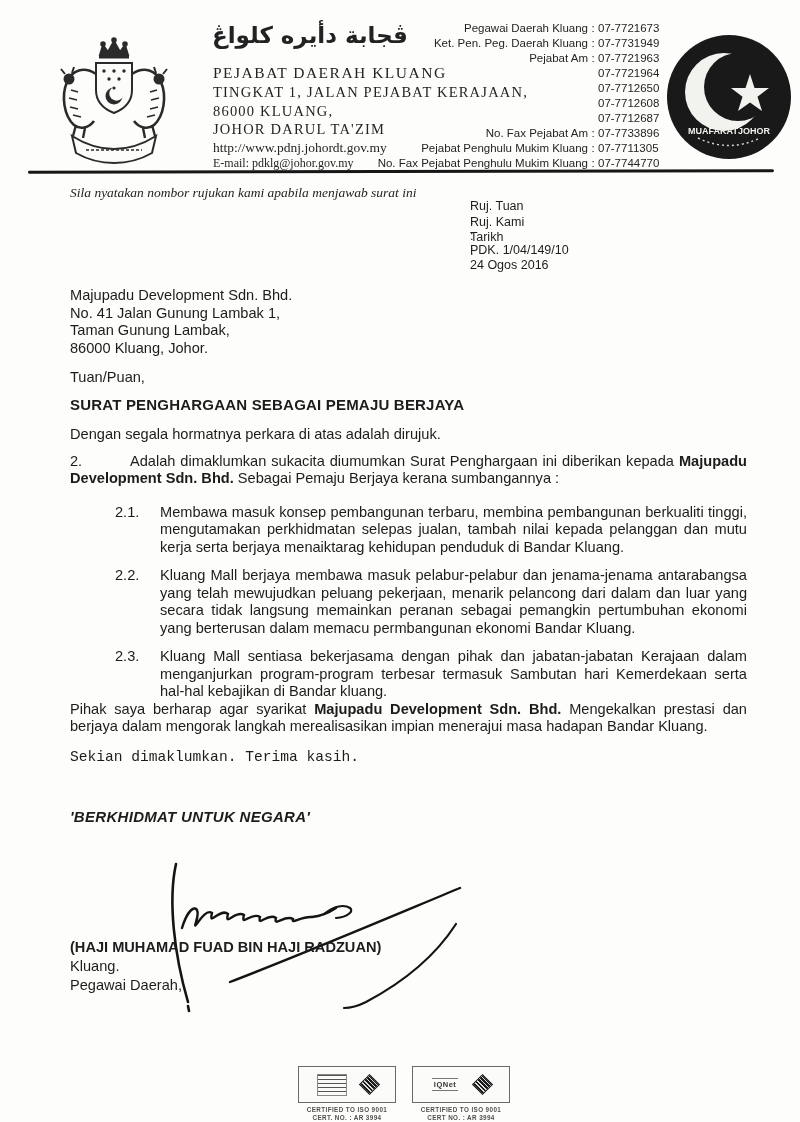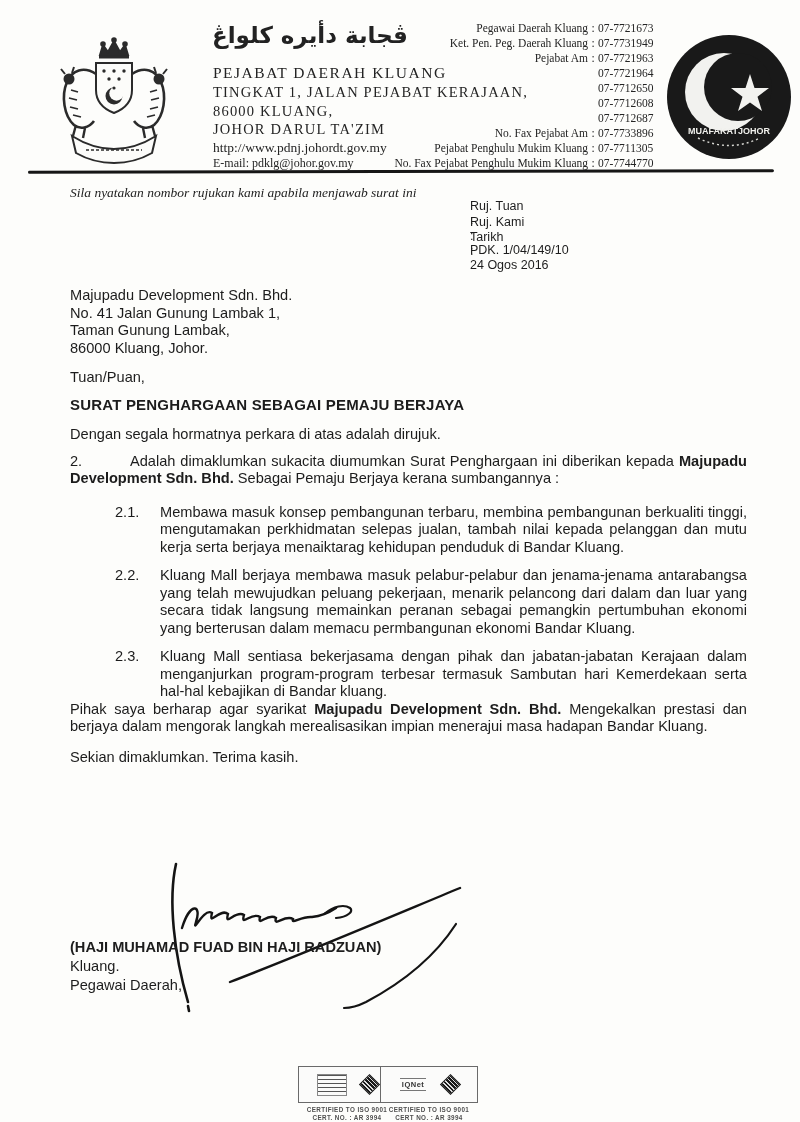--- a/index.html
+++ b/index.html
@@ -21,21 +21,21 @@
     font-family:"Liberation Serif", serif; font-size:15.5px; letter-spacing:1.5px; color:#232323;
   }
   .addr { position:absolute; left:213px; font-family:"Liberation Serif", serif;
           font-size:14.5px; letter-spacing:1.2px; color:#242424; }
   .addr1 { top:84px; } .addr2 { top:103px; } .addr3 { top:121px; }
   .website { position:absolute; left:213px; top:140px; font-family:"Liberation Serif", serif;
              font-size:13.5px; color:#242424; }
   .email { position:absolute; left:213px; top:156px; font-family:"Liberation Serif", serif;
            font-size:12px; color:#242424; }
   .contacts { position:absolute; left:370px; top:22px; width:292px; }
-  .c-row { display:flex; height:15px; font-family:Liberation Serif, serif;
+  .c-row { display:flex; height:15px; font-family:Liberation Sans, sans-serif;
            font-size:11.5px; color:#242424; align-items:flex-start; }
   .c-label { flex:1; text-align:right; white-space:nowrap; }
   .c-sep { width:10px; text-align:center; }
   .c-val { width:64px; text-align:left; white-space:nowrap; }
   .seal { position:absolute; left:664px; top:32px; width:130px; height:130px; }
   .divider { position:absolute; left:28px; top:170px; width:746px; height:3px;
              background:#161616; transform:rotate(-0.12deg); border-radius:2px; }
   
   .ref-note { position:absolute; left:70px; top:185px;
               font-family:"Liberation Serif", serif; font-style:italic;
@@ -52,30 +52,30 @@
   .salutation { margin-top:12px; }
   .subject { margin-top:9px; font-weight:bold; font-size:15px; letter-spacing:0.2px; }
   .p1 { margin-top:13px; }
   .p-num { margin-top:9px; text-align:justify; }
   .num2 { display:inline-block; width:60px; }
   .items { margin-top:16px; }
   .item { margin-left:45px; padding-left:45px; text-indent:-45px; text-align:justify; }
   .item + .item { margin-top:11px; }
   .item .inum { display:inline-block; width:45px; text-indent:0; }
   .p3 { text-align:justify; }
-  .closing { margin-top:13px; }
+  .closing { margin-top:13px;font-family:Liberation Mono, monospace; }
   .motto { margin-top:42px; font-weight:bold; font-style:italic; font-size:15px; letter-spacing:0.3px; }
   b.co { font-weight:bold; }
   
   .sig-svg { position:absolute; left:138px; top:862px; width:348px; height:152px; }
   .sig-block { position:absolute; left:70px; top:938px; line-height:19px; font-size:14.6px; }
   .sig-name { font-weight:bold; }
   
   .stamp { position:absolute; width:98px; text-align:center; }
-  .stamp-a { left:298px; top:1066px; } .stamp-b { left:380px; top:1066px;border-radius:22px; }
+  .stamp-a { left:298px; top:1066px; } .stamp-b { left:412px; top:1066px;border-radius:22px; }
   .stamp-box { width:98px; height:37px; border:1.5px solid #6a6a6a; background:#fbfbfa;
                display:flex; align-items:center; justify-content:space-evenly; padding:2px; }
   .blur-logo { width:30px; height:22px; border:1px solid #888;
                background:repeating-linear-gradient(180deg,#555 0 1px,transparent 1px 4px); }
   .iqnet { font-size:7.5px; font-weight:bold; color:#333; border-top:1px solid #777;
            border-bottom:1px solid #777; padding:1px 2px; letter-spacing:0.5px; }
   .diamond { width:15px; height:15px; transform:rotate(45deg);
              background:repeating-linear-gradient(0deg,#1a1a1a 0 2px,#ddd 2px 3px);
              border:1px solid #111; }
   .stamp-cap { margin-top:3px; font-size:6.3px; line-height:7.5px; color:#4f4f4f;
@@ -233,20 +233,21 @@
 
     <div class="items">
       <div class="item"><span class="inum">2.1.</span><span>Membawa masuk konsep pembangunan terbaru, membina pembangunan berkualiti tinggi, mengutamakan perkhidmatan selepas jualan, tambah nilai kepada pelanggan dan mutu kerja serta berjaya menaiktarag kehidupan penduduk di Bandar Kluang.</span></div>
       <div class="item"><span class="inum">2.2.</span><span>Kluang Mall berjaya membawa masuk pelabur-pelabur dan jenama-jenama antarabangsa yang telah mewujudkan peluang pekerjaan, menarik pelancong dari dalam dan luar yang secara tidak langsung memainkan peranan sebagai pemangkin pertumbuhan ekonomi yang berterusan dalam memacu permbangunan ekonomi Bandar Kluang.</span></div>
       <div class="item"><span class="inum">2.3.</span><span>Kluang Mall sentiasa bekerjasama dengan pihak dan jabatan-jabatan Kerajaan dalam menganjurkan program-program terbesar termasuk Sambutan hari Kemerdekaan serta hal-hal kebajikan di Bandar kluang.</span></div>
     </div>
 
     <div class="p3"><span>Pihak saya berharap agar syarikat </span><b class="co">Majupadu Development Sdn. Bhd.</b><span> Mengekalkan prestasi dan berjaya dalam mengorak langkah merealisasikan impian menerajui masa hadapan Bandar Kluang.</span></div>
 
     <div class="closing">Sekian dimaklumkan. Terima kasih.</div>
+    <div class="motto">'BERKHIDMAT UNTUK NEGARA'</div>
   </div>
 
   <svg class="sig-svg" viewBox="0 0 348 152">
     <g stroke="#141414" fill="none" stroke-linecap="round">
       <path d="M38,2 C30,38 36,92 50,140 M50,144 l1,5" stroke-width="2.6"></path>
       <path d="M44,66 C52,40 64,42 58,60 C54,73 66,45 74,51 C70,66 82,45 90,52 C86,66 98,47 106,53 C102,66 114,49 122,55 C119,66 130,50 138,56 C135,66 147,52 155,57 C153,63 163,54 174,55 C184,54 192,50 198,46" stroke-width="2.4"></path>
       <path d="M186,52 C196,44 206,42 212,46 C216,49 210,55 198,56" stroke-width="2.2"></path>
       <path d="M92,120 C160,94 245,58 322,26" stroke-width="2.4"></path>
       <path d="M318,62 C296,96 262,122 228,140 C220,144 212,146 206,146" stroke-width="2.2"></path>
     </g>

